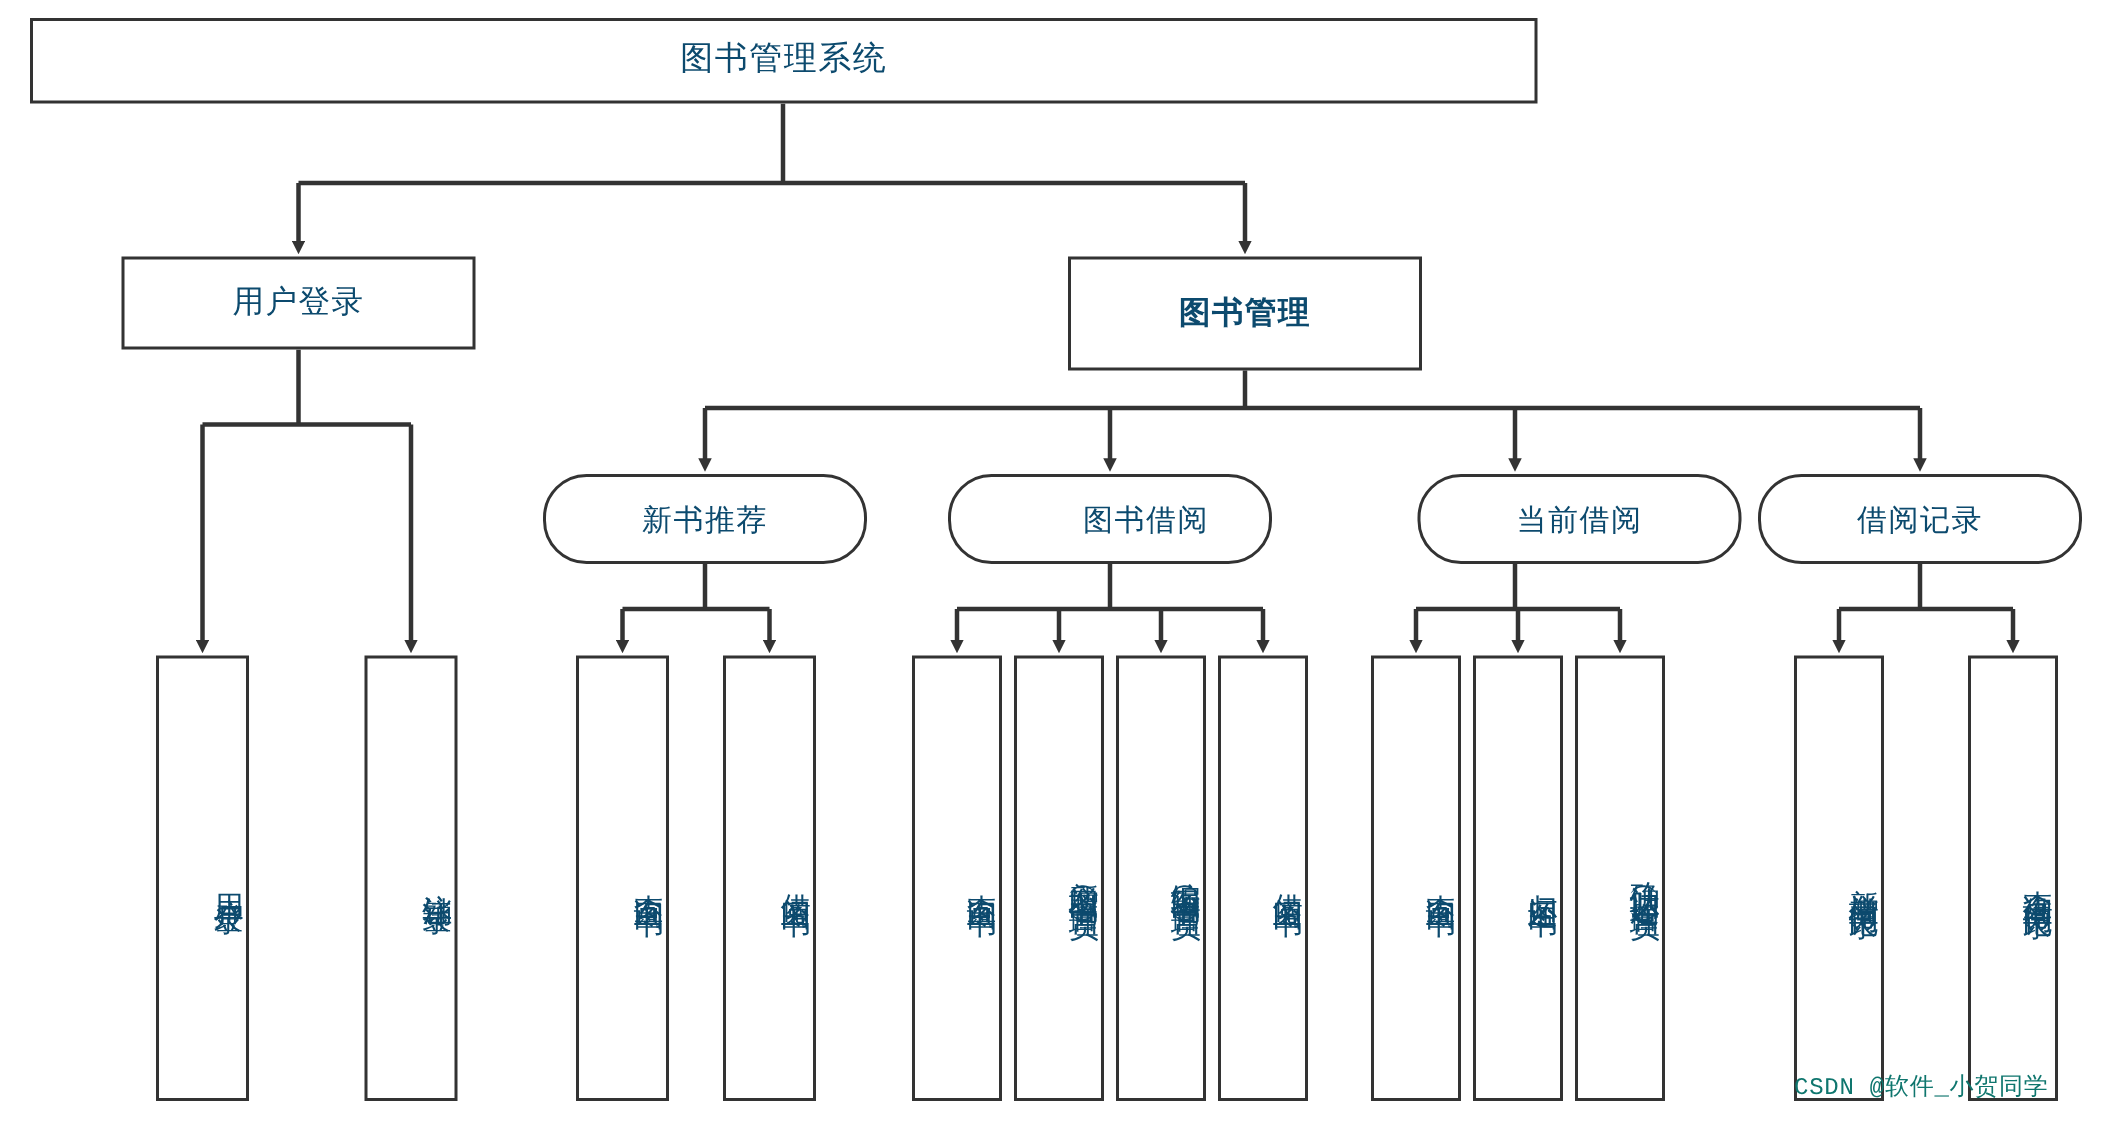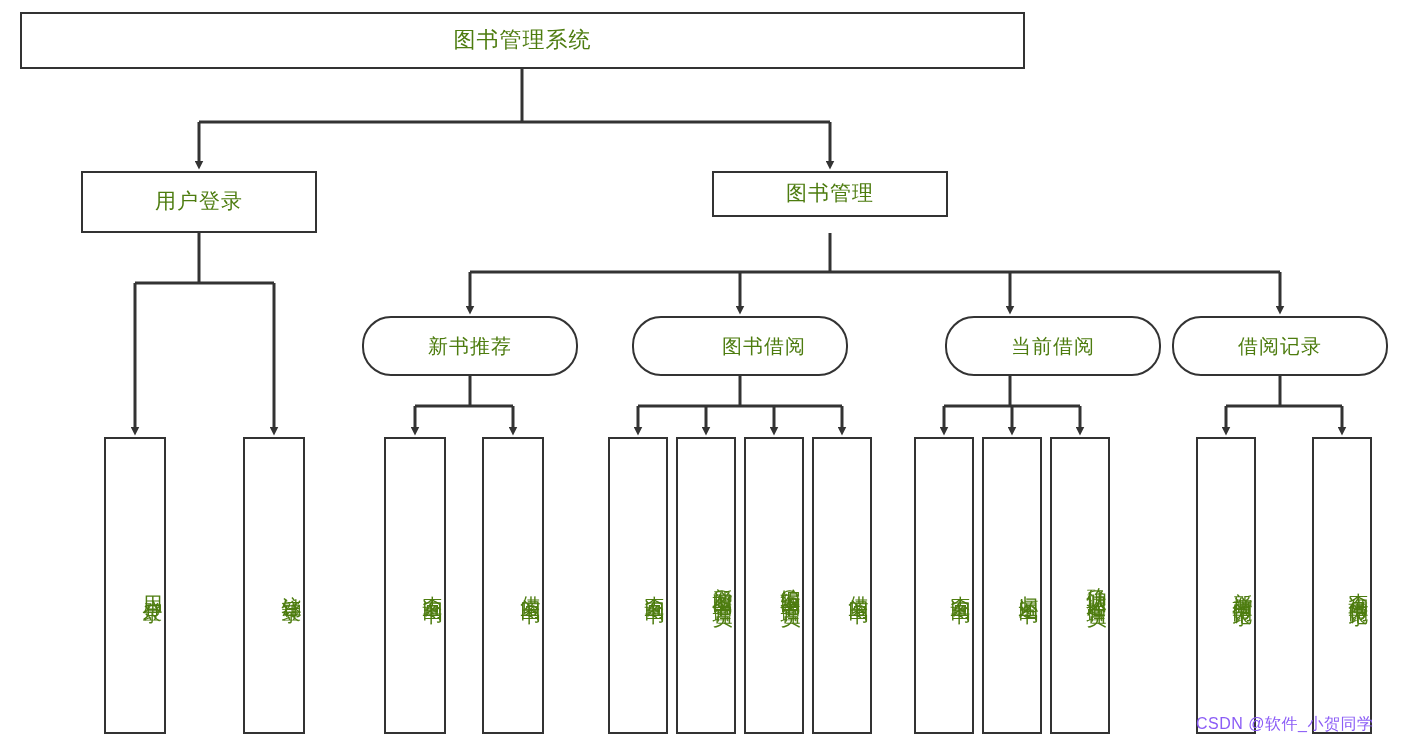--- a/index.html
+++ b/index.html
@@ -25,21 +25,21 @@
   }
   .node{
     position:absolute;
     box-sizing:border-box;
     border:2px solid #333333;
     background:#ffffff;
     display:flex;
     align-items:center;
     justify-content:center;
     text-align:center;
-    color:#4d7c0f;
+    color:#0c4a6e;
     line-height:1.12;
     overflow:hidden;
   }
   .node.root{
     font-size:22px;
     letter-spacing:1px;
   }
   .node.lvl2{
     font-size:21px;
     letter-spacing:1px;
@@ -57,24 +57,24 @@
     padding:6px 0;
     align-items:flex-start;
     justify-content:center;
   }
   .node.leaf.long{
     align-items:flex-start;
   }
   .watermark{
     position:absolute;
     font-size:16px;
-    color:#8b5cf6;
+    color:#0f766e;
     letter-spacing:0.5px;
     white-space:nowrap;
-    font-family:Liberation Sans, sans-serif;
+    font-family:Liberation Mono, monospace;
   }
 </style>
 </head>
 <body>
 
 <div id="canvas">
 
   <svg id="edges" viewBox="0 0 1405 747" width="1405" height="747" xmlns="http://www.w3.org/2000/svg">
     <defs>
       <marker id="arrow" markerWidth="9" markerHeight="9" refX="1.5" refY="4.5" orient="auto" markerUnits="userSpaceOnUse">
@@ -121,21 +121,21 @@
       <path d="M1280,376 L1280,406"></path>
       <path d="M1226,406 L1342,406"></path>
       <path d="M1226,406 L1226,428" marker-end="url(#arrow)"></path>
       <path d="M1342,406 L1342,428" marker-end="url(#arrow)"></path>
     </g>
   </svg>
 
   <div class="node root" style="left:20px; top:12px; width:1005px; height:57px;">图书管理系统</div>
 
   <div class="node lvl2" style="left:81px; top:171px; width:236px; height:62px;">用户登录</div>
-  <div class="node lvl2" style="left:712px; top:171px; width:236px; height:46px;">图书管理</div>
+  <div class="node lvl2" style="left:712px; top:171px; width:236px; height:76px;font-weight:bold;">图书管理</div>
 
   <div class="node lvl3" style="left:362px; top:316px; width:216px; height:60px;">新书推荐</div>
   <div class="node lvl3" style="left:632px; top:316px; width:216px; height:60px;padding-left:48px;">图书借阅</div>
   <div class="node lvl3" style="left:902px; top:316px; width:216px; height:60px;margin-left:43px;">当前借阅</div>
   <div class="node lvl3" style="left:1172px; top:316px; width:216px; height:60px;">借阅记录</div>
 
   <div class="node leaf" style="left:104px; top:437px; width:62px; height:297px;">用户登录</div>
   <div class="node leaf" style="left:243px; top:437px; width:62px; height:297px;">注销登录</div>
 
   <div class="node leaf" style="left:384px; top:437px; width:62px; height:297px;">查询图书</div>

